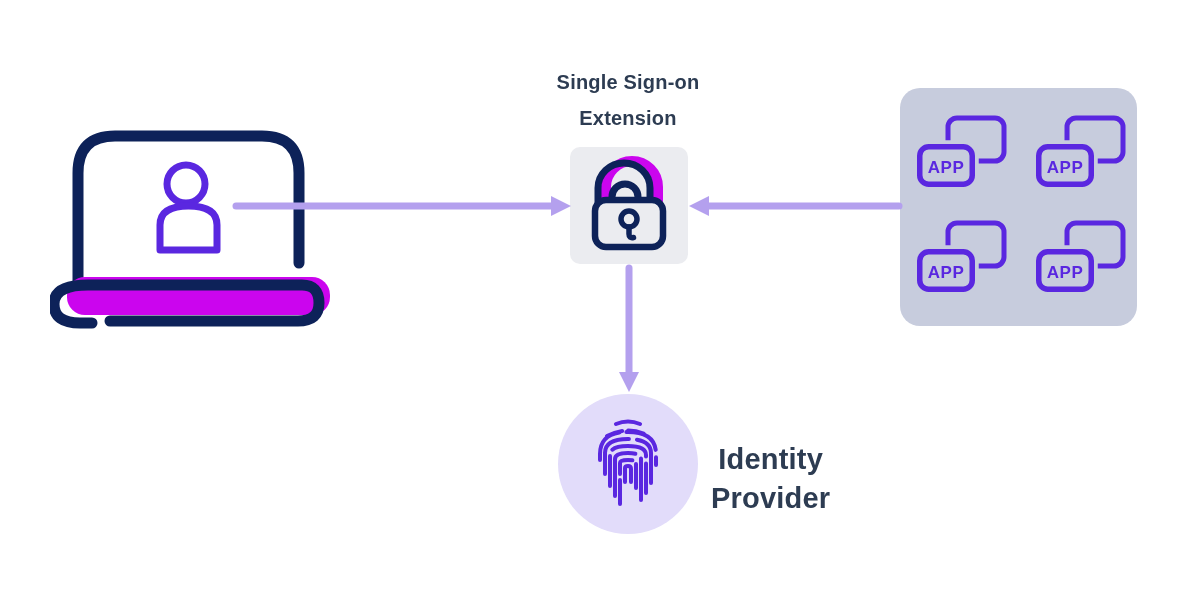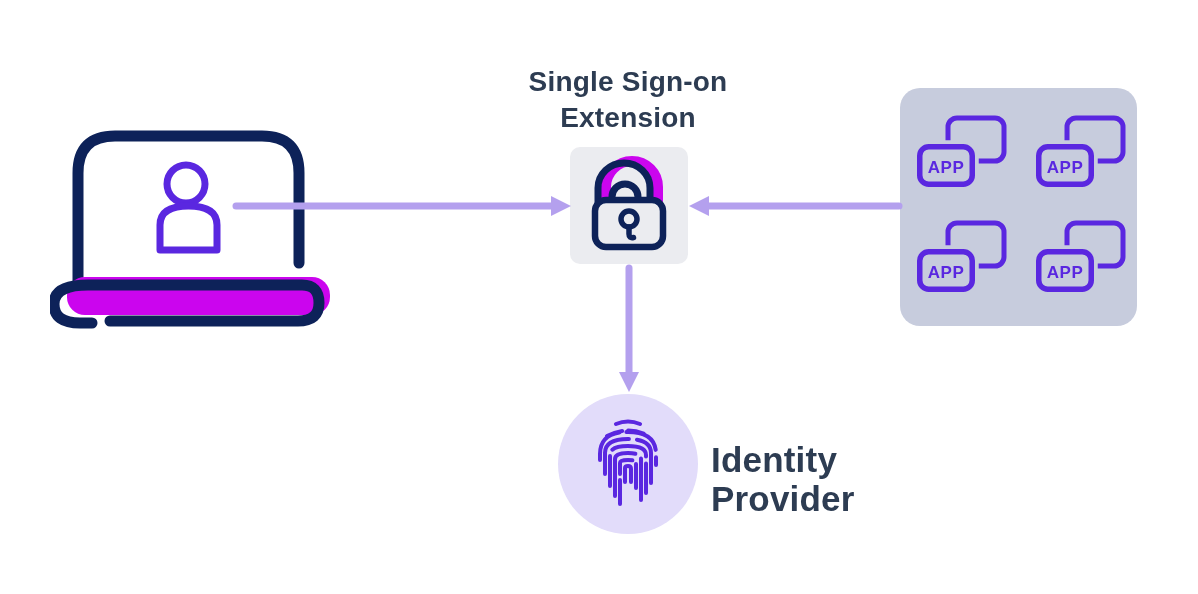--- a/index.html
+++ b/index.html
@@ -6,22 +6,22 @@
   #canvas{
     position:relative;width:1198px;height:594px;background:#ffffff;overflow:hidden;
     font-family:"Liberation Sans",sans-serif;
   }
   .abs{position:absolute;}
   
   .node-label{
     color:#2d3c52;font-weight:600;white-space:pre-line;
     letter-spacing:0.2px;
   }
-  #sso-label{left:468px;top:64px;width:320px;text-align:center;font-size:28px;line-height:36px;}
-  #idp-label{left:711px;top:440px;font-size:35px;line-height:39px;text-align:left;}
+  #sso-label{left:468px;top:64px;width:320px;text-align:center;font-size:20px;line-height:36px;}
+  #idp-label{left:711px;top:440px;font-size:29px;line-height:39px;text-align:center;}
   
   #laptop{left:50px;top:113px;width:290px;height:225px;z-index:1;}
   #sso-box{
     left:570px;top:147px;width:118px;height:117px;background:#ebecf0;border-radius:10px;z-index:1;
   }
   #sso-box svg{position:absolute;left:0;top:0;}
   #apps-panel{
     left:900px;top:88px;width:237px;height:238px;background:#c7ccdd;border-radius:20px;z-index:1;
   }
   .app-icon{position:absolute;width:92px;height:72px;}

